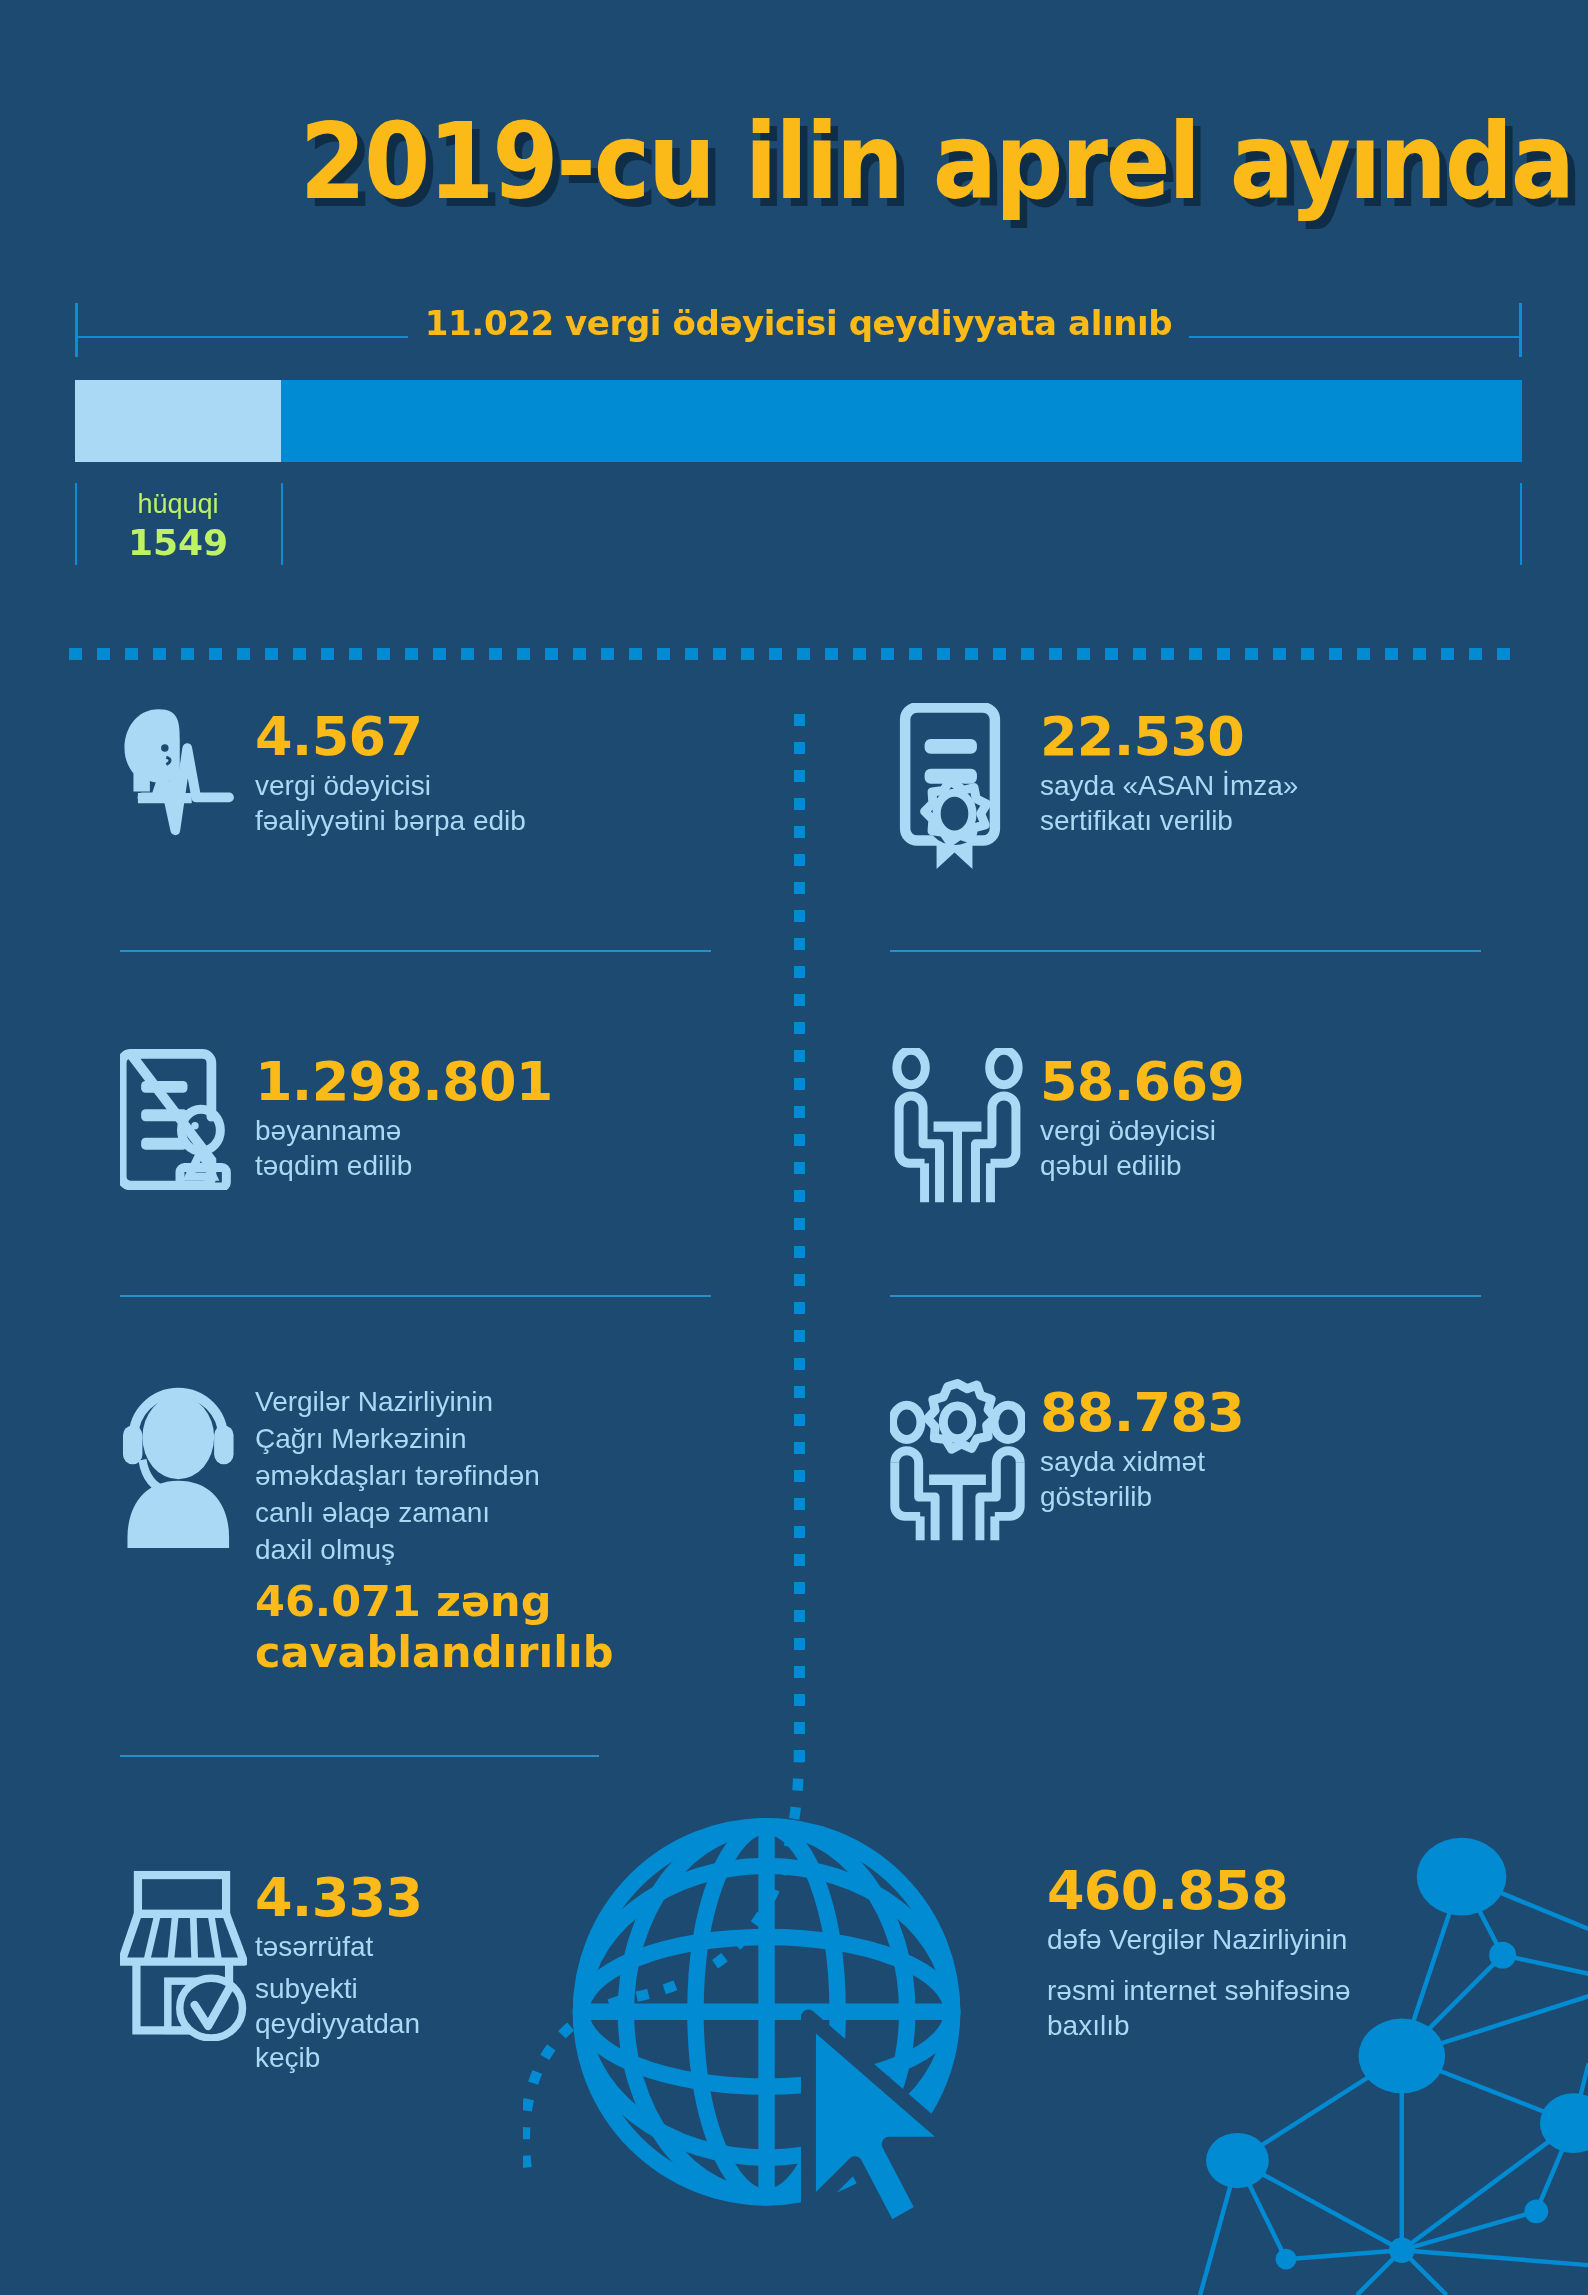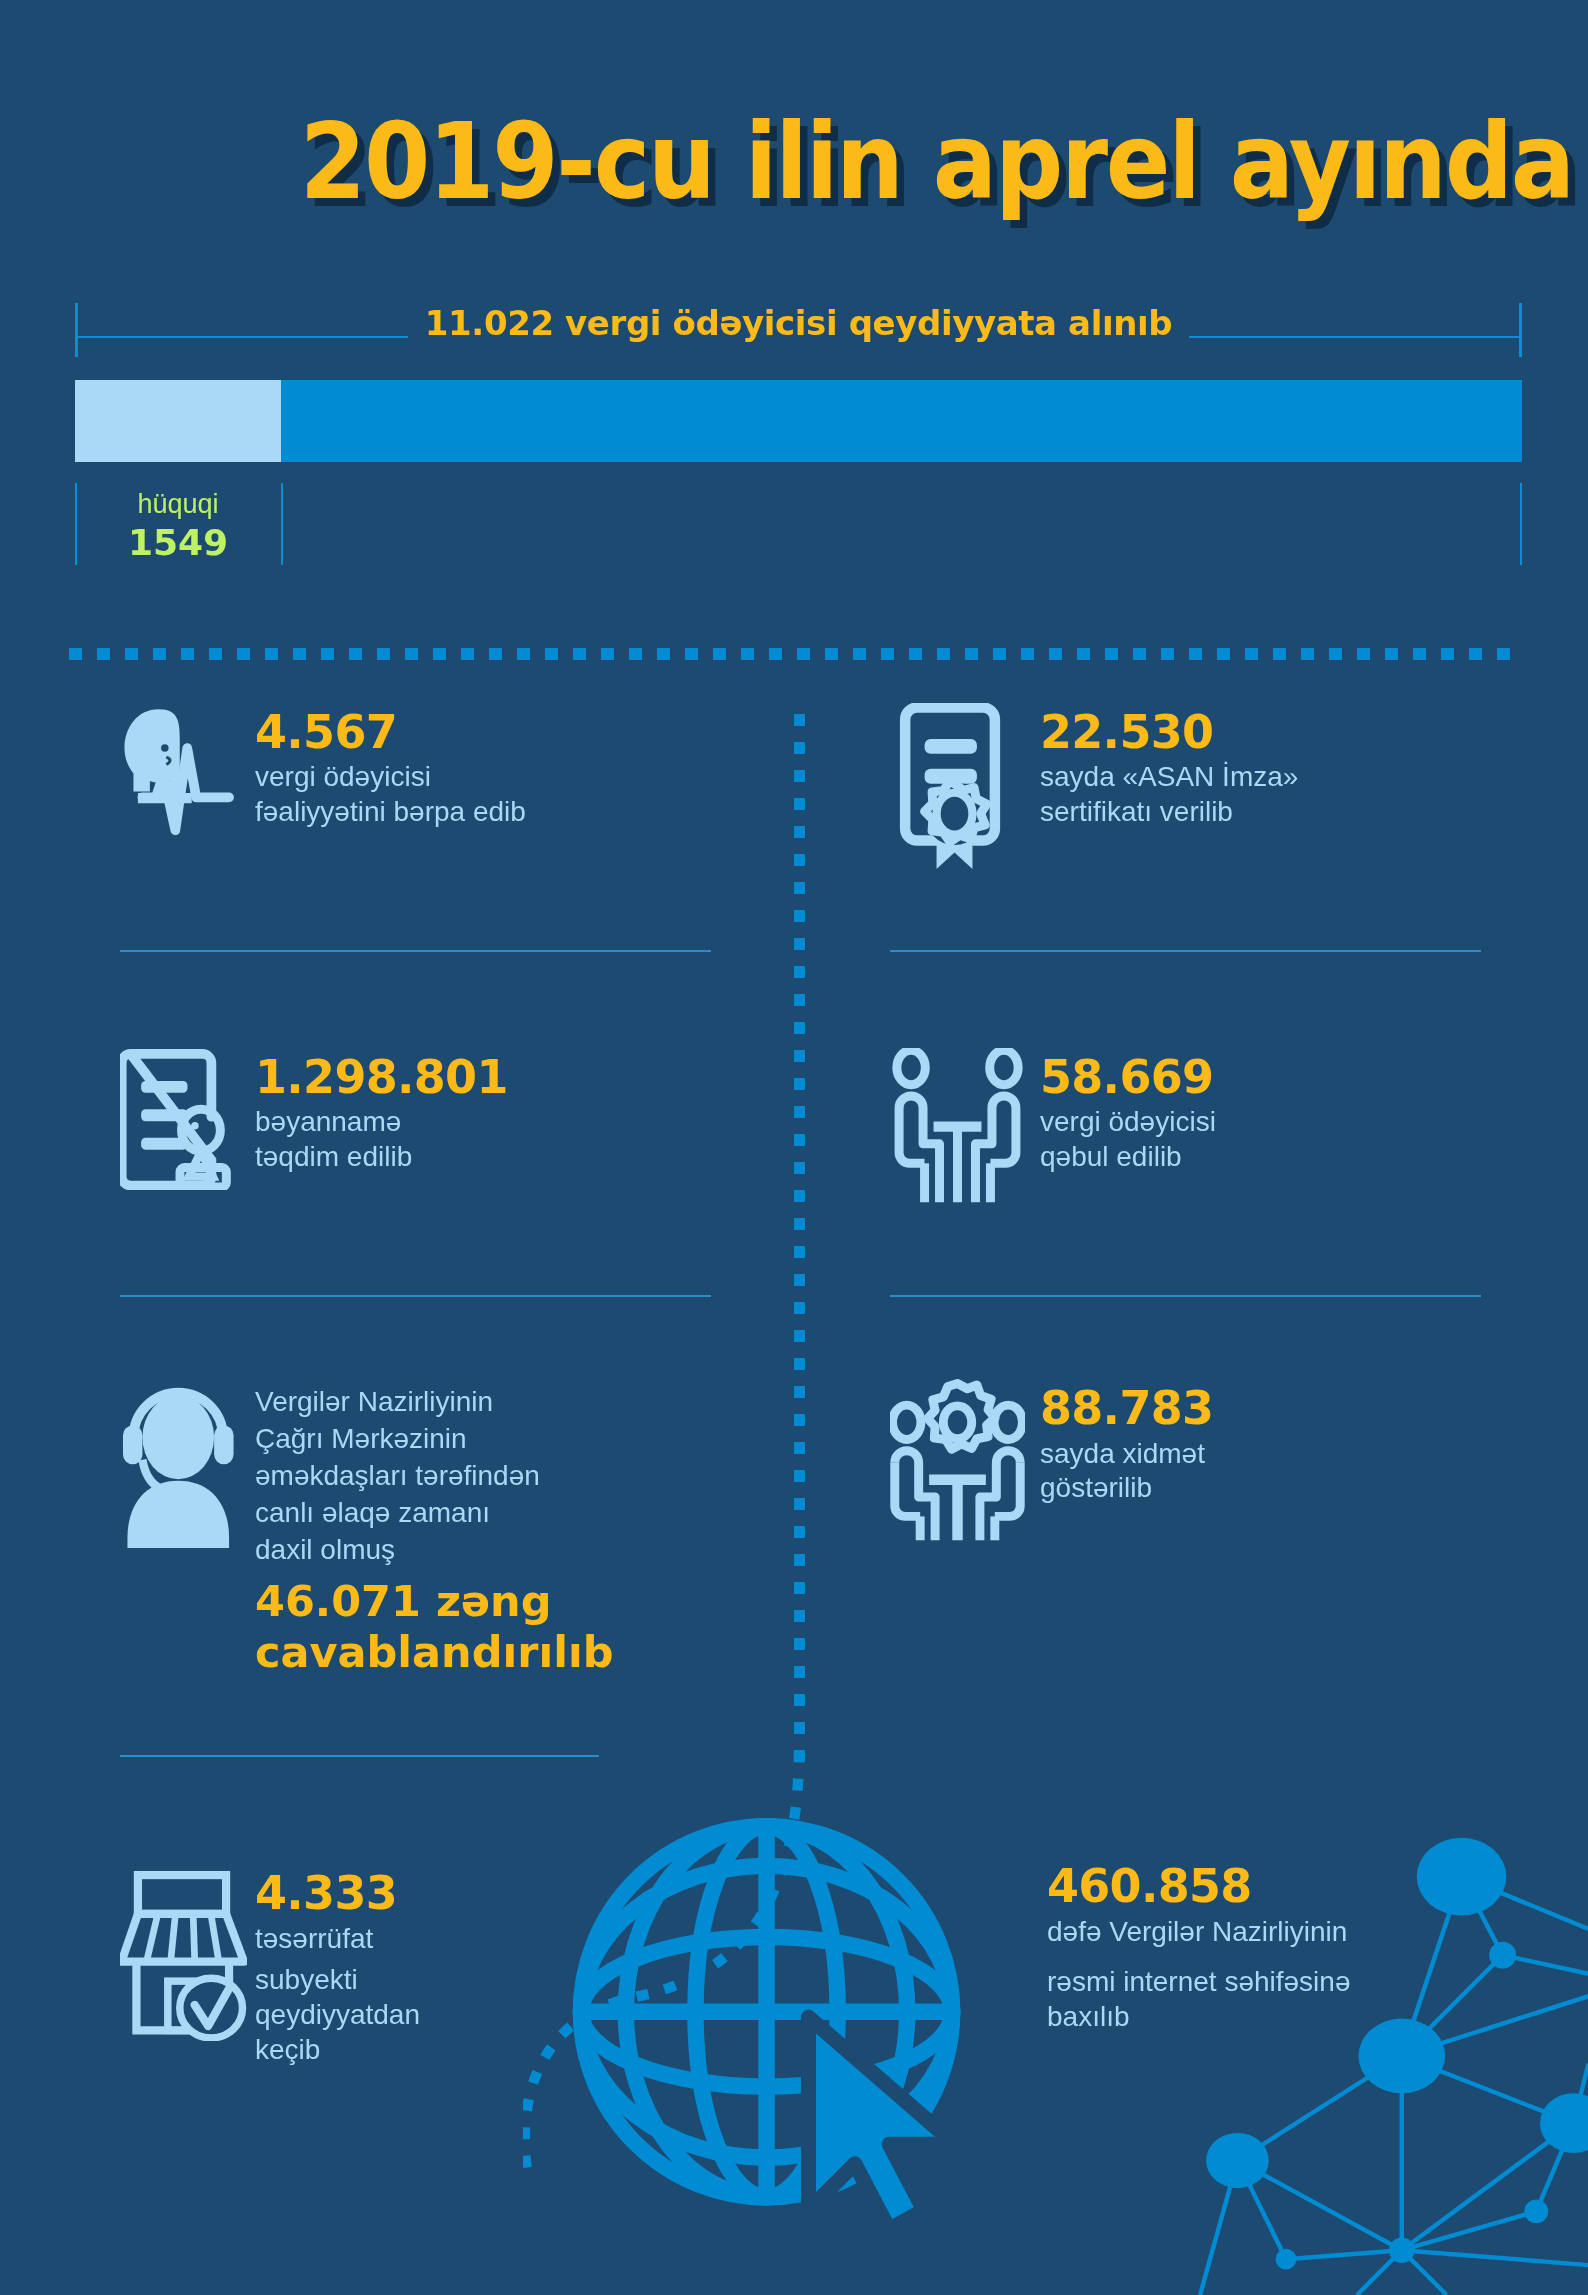--- a/index.html
+++ b/index.html
@@ -90,21 +90,21 @@
 
   
   .grid{position:absolute;left:0;right:0;top:703px;}
   .col-l{position:absolute;left:120px;width:613px;}
   .col-r{position:absolute;left:890px;width:621px;}
 
   .cell{position:relative;display:flex;align-items:flex-start;}
   .cell .ico{flex:0 0 auto;}
   .cell .txt{padding-top:4.5px;}
   .num{
-    font-size:46px;font-weight:bold;color:#fbba17;line-height:1.08;
+    font-size:54px;font-weight:bold;color:#fbba17;line-height:1.08;
     font-family:"DejaVu Sans",sans-serif;letter-spacing:-0.7px;
   }
   .desc{font-size:28px;line-height:1.24;color:#a9d9f5;margin-top:3px;}
   .desc-pre{font-size:28px;line-height:1.32;color:#a9d9f5;}
   .num-big{
     font-size:43px;font-weight:bold;color:#fbba17;line-height:1.18;margin-top:7.5px;
     font-family:"DejaVu Sans",sans-serif;
   }
 
   .hr{height:2.2px;background:#2a8fc9;}

